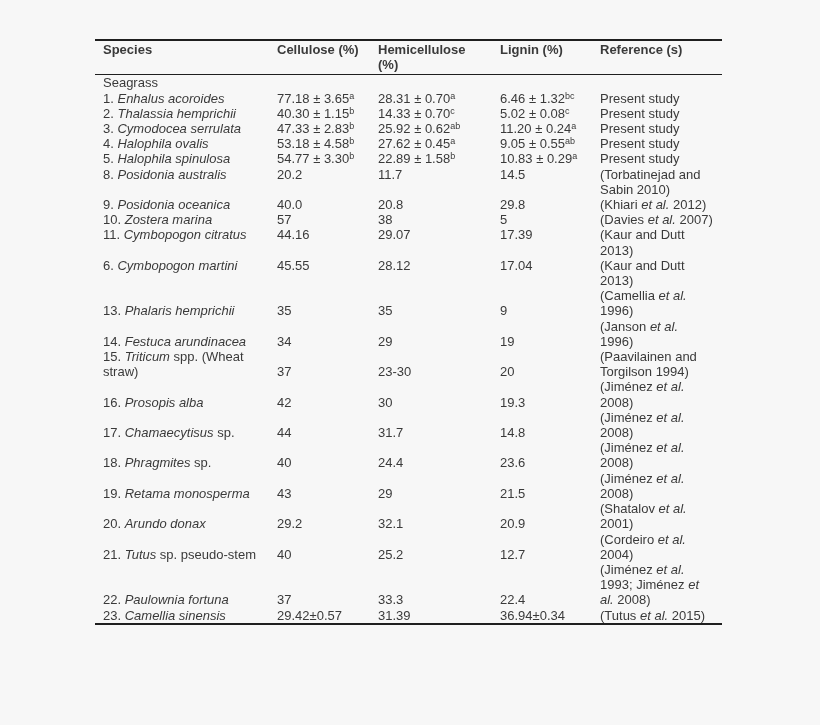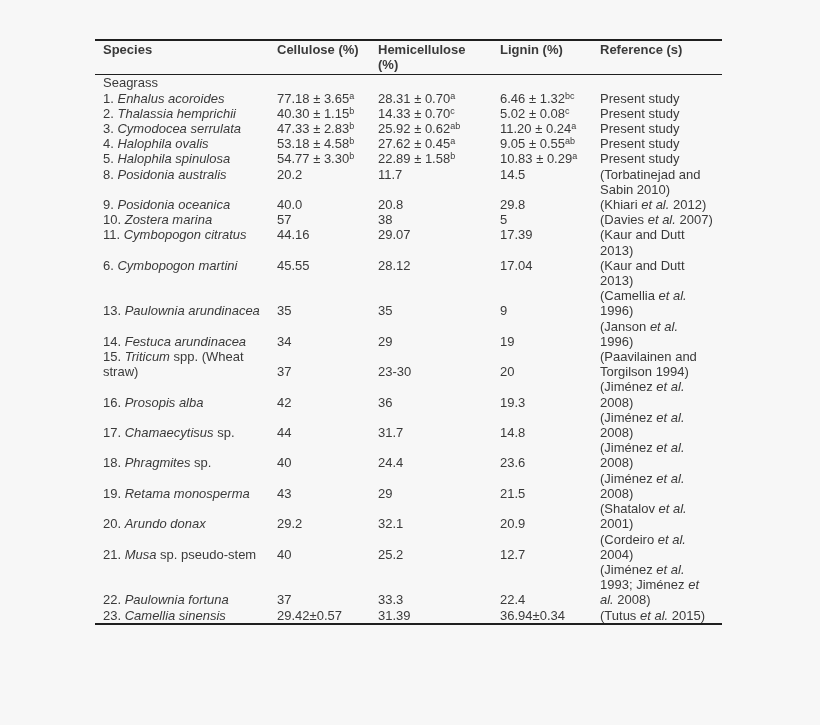--- a/index.html
+++ b/index.html
@@ -143,21 +143,21 @@
           </tr>
           <tr class="v-top">
             <td class="cell cell-species"><span>6. </span><i>Cymbopogon martini</i></td>
             <td class="cell cell-cellulose"><span>45.55</span></td>
             <td class="cell cell-hemicellulose"><span>28.12</span></td>
             <td class="cell cell-lignin"><span>17.04</span></td>
             <td class="cell cell-reference"><span>(Kaur and Dutt
 2013)</span></td>
           </tr>
           <tr class="v-bottom">
-            <td class="cell cell-species"><span>13. </span><i>Paulownia arundinacea</i></td>
+            <td class="cell cell-species"><span>13. </span><i>Phalaris hemprichii</i></td>
             <td class="cell cell-cellulose"><span>35</span></td>
             <td class="cell cell-hemicellulose"><span>35</span></td>
             <td class="cell cell-lignin"><span>9</span></td>
             <td class="cell cell-reference"><span>(Camellia </span><i>et al.</i><span>
 1996)</span></td>
           </tr>
           <tr class="v-bottom">
             <td class="cell cell-species"><span>14. </span><i>Festuca arundinacea</i></td>
             <td class="cell cell-cellulose"><span>34</span></td>
             <td class="cell cell-hemicellulose"><span>29</span></td>
@@ -170,21 +170,21 @@
 straw)</span></td>
             <td class="cell cell-cellulose"><span>37</span></td>
             <td class="cell cell-hemicellulose"><span>23-30</span></td>
             <td class="cell cell-lignin"><span>20</span></td>
             <td class="cell cell-reference"><span>(Paavilainen and
 Torgilson 1994)</span></td>
           </tr>
           <tr class="v-bottom">
             <td class="cell cell-species"><span>16. </span><i>Prosopis alba</i></td>
             <td class="cell cell-cellulose"><span>42</span></td>
-            <td class="cell cell-hemicellulose"><span>36</span></td>
+            <td class="cell cell-hemicellulose"><span>30</span></td>
             <td class="cell cell-lignin"><span>19.3</span></td>
             <td class="cell cell-reference"><span>(Jiménez </span><i>et al.</i><span>
 2008)</span></td>
           </tr>
           <tr class="v-bottom">
             <td class="cell cell-species"><span>17. </span><i>Chamaecytisus</i><span> sp.</span></td>
             <td class="cell cell-cellulose"><span>44</span></td>
             <td class="cell cell-hemicellulose"><span>31.7</span></td>
             <td class="cell cell-lignin"><span>14.8</span></td>
             <td class="cell cell-reference"><span>(Jiménez </span><i>et al.</i><span>
@@ -208,21 +208,21 @@
           </tr>
           <tr class="v-bottom">
             <td class="cell cell-species"><span>20. </span><i>Arundo donax</i></td>
             <td class="cell cell-cellulose"><span>29.2</span></td>
             <td class="cell cell-hemicellulose"><span>32.1</span></td>
             <td class="cell cell-lignin"><span>20.9</span></td>
             <td class="cell cell-reference"><span>(Shatalov </span><i>et al.</i><span>
 2001)</span></td>
           </tr>
           <tr class="v-bottom">
-            <td class="cell cell-species"><span>21. </span><i>Musa</i><span> sp. pseudo-stem</span></td>
+            <td class="cell cell-species"><span>21. </span><i>Tutus</i><span> sp. pseudo-stem</span></td>
             <td class="cell cell-cellulose"><span>40</span></td>
             <td class="cell cell-hemicellulose"><span>25.2</span></td>
             <td class="cell cell-lignin"><span>12.7</span></td>
             <td class="cell cell-reference"><span>(Cordeiro </span><i>et al.</i><span>
 2004)</span></td>
           </tr>
           <tr class="v-bottom">
             <td class="cell cell-species"><span>22. </span><i>Paulownia fortuna</i></td>
             <td class="cell cell-cellulose"><span>37</span></td>
             <td class="cell cell-hemicellulose"><span>33.3</span></td>

